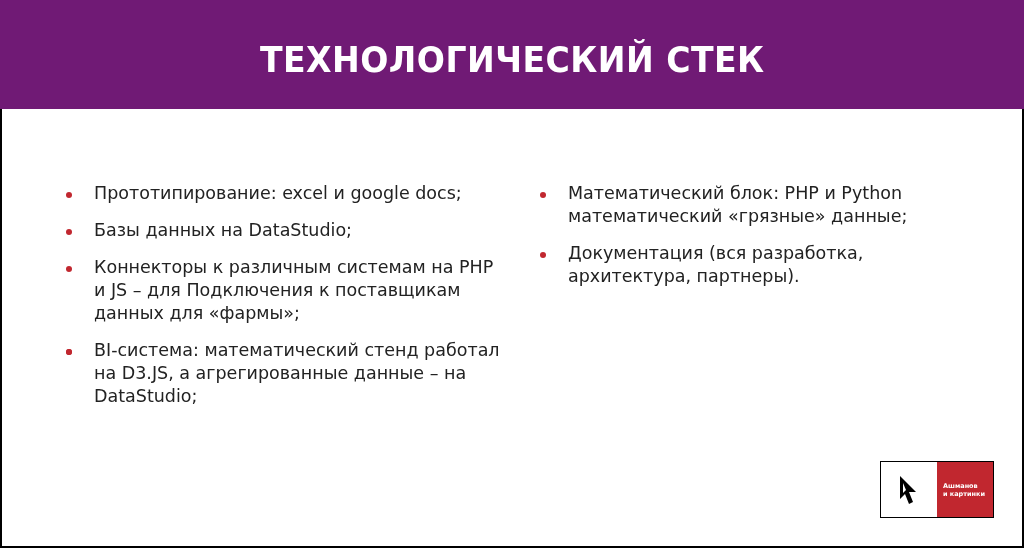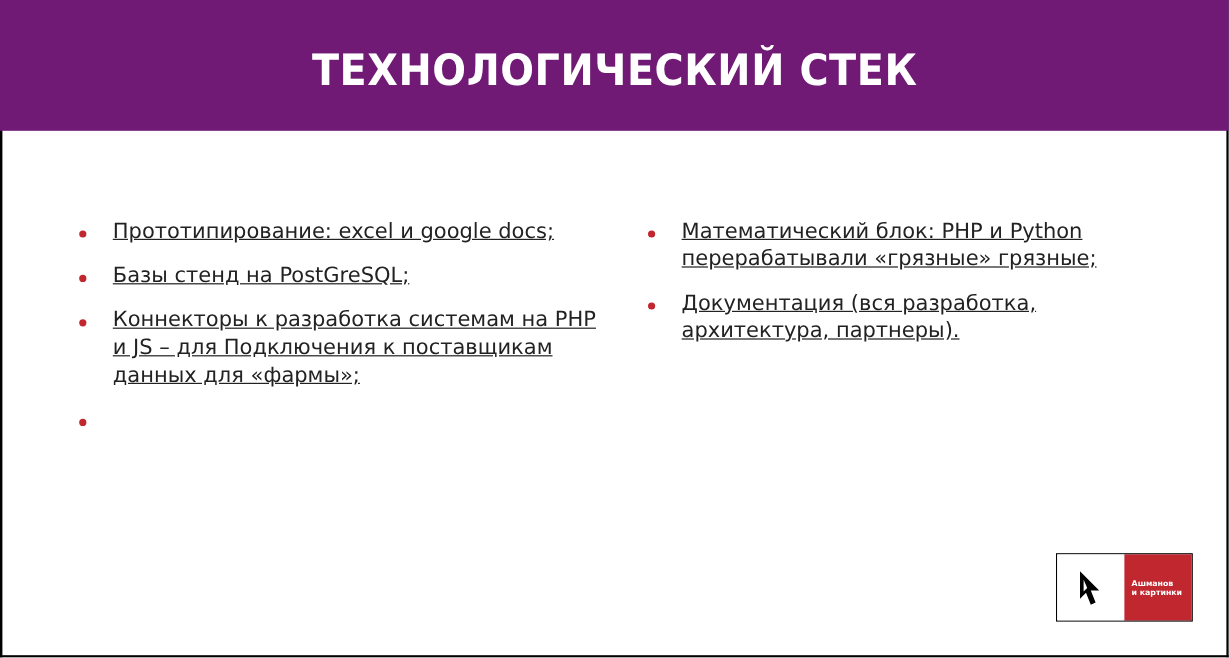--- a/index.html
+++ b/index.html
@@ -15,21 +15,21 @@
       display: flex; align-items: center; justify-content: center;
     }
     .banner h1 {
       color: #ffffff; font-family: "DejaVu Sans", sans-serif; font-weight: bold;
       font-size: 36px; letter-spacing: 0.5px; transform: scaleX(0.92);
       margin-top: 10px;
     }
     .col { position: absolute; top: 182px; }
     .col.left { left: 64px; width: 440px; }
     .col.right { left: 538px; width: 420px; }
-    ul { list-style: none; text-decoration: underline; }
+    ul { list-style: none; }
     li {
       position: relative; padding-left: 30px;
       font-size: 17.5px; line-height: 23px; color: #222;
       margin-bottom: 14px;
     }
     .bullet {
       position: absolute; left: 2px; top: 10px; width: 6px; height: 6px;
       border-radius: 50%; background: #c1272f;
     }
     .logo {
@@ -47,29 +47,30 @@
 
 <div class="frame"></div>
 
 <div class="banner">
   <h1>ТЕХНОЛОГИЧЕСКИЙ СТЕК</h1>
 </div>
 
 <div class="col left">
   <ul>
     <li><span class="bullet"></span><span>Прототипирование: excel и google docs;</span></li>
-    <li><span class="bullet"></span><span>Базы стенд на PostGreSQL;</span></li>
-    <li><span class="bullet"></span><span>Коннекторы к разработка системам на PHP и JS – для Подключения к поставщикам данных для «фармы»;</span></li>
+    <li><span class="bullet"></span><span>Базы данных на DataStudio;</span></li>
+    <li><span class="bullet"></span><span>Коннекторы к различным системам на PHP и JS – для Подключения к поставщикам данных для «фармы»;</span></li>
     <li><span class="bullet"></span></li>
+    <li><span class="bullet"></span><span>BI-система: математический стенд работал на D3.JS, а агрегированные данные – на DataStudio;</span></li>
   </ul>
 </div>
 
 <div class="col right">
   <ul>
-    <li><span class="bullet"></span><span>Математический блок: PHP и Python перерабатывали «грязные» грязные;</span></li>
+    <li><span class="bullet"></span><span>Математический блок: PHP и Python математический «грязные» данные;</span></li>
     <li><span class="bullet"></span><span>Документация (вся разработка, архитектура, партнеры).</span></li>
   </ul>
 </div>
 
 <div class="logo">
   <div class="mark">
     <svg width="30" height="34" viewBox="0 0 30 34">
       <path d="M6 3 L6 26 L11 21 L15 31 L19 29 L15 19 L22 19 Z" fill="#000"></path>
       <path d="M9 10 L9 20 L12 17 Z" fill="#fff"></path>
     </svg>

